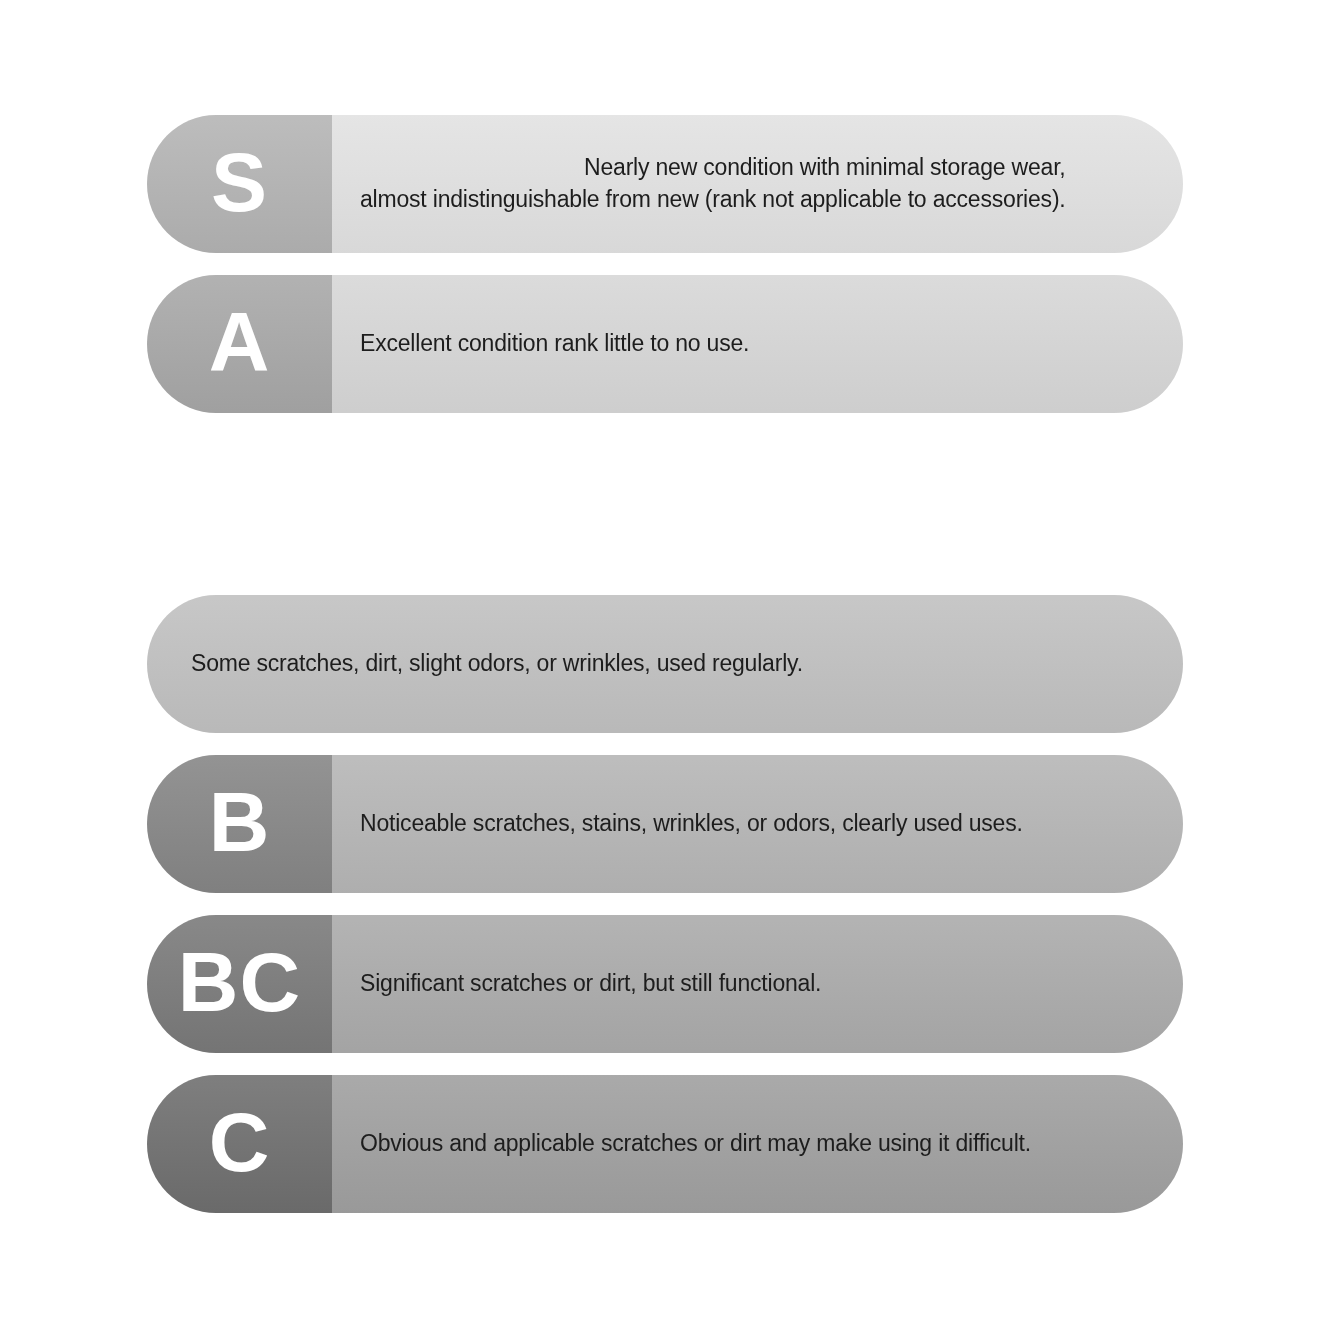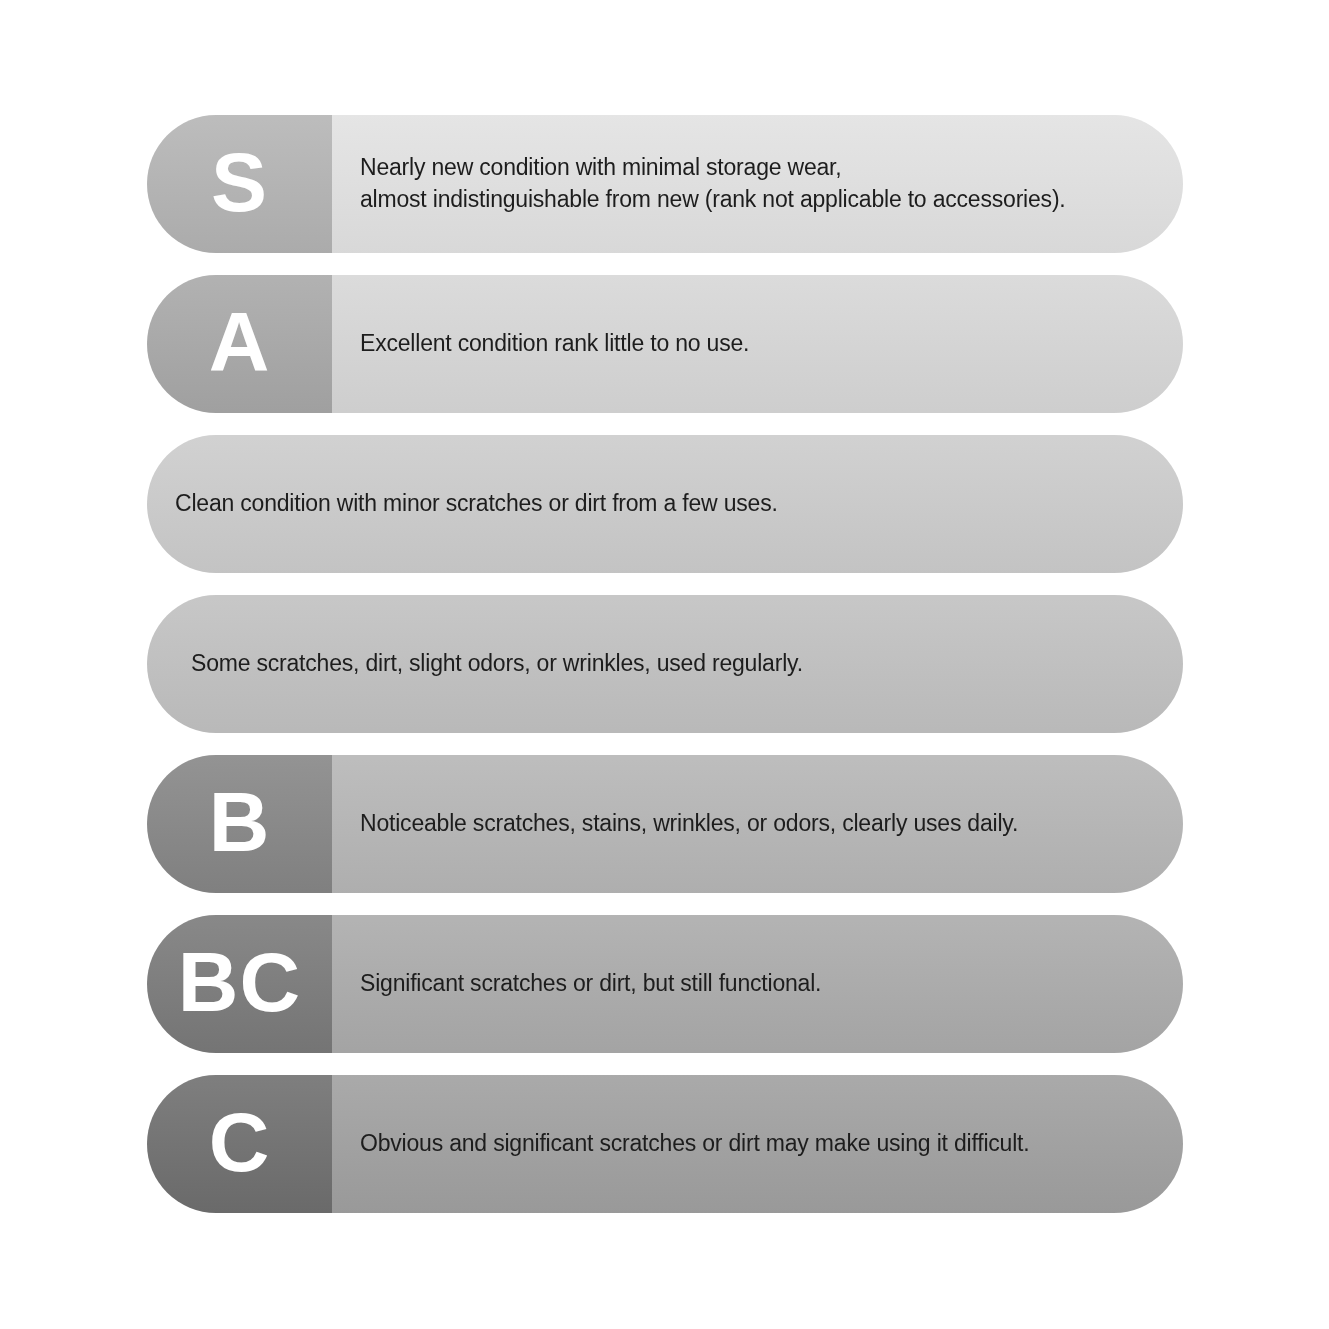--- a/index.html
+++ b/index.html
@@ -43,20 +43,21 @@
     line-height: 1;
     letter-spacing: 1px;
     transform: translateY(-2px);
   }
   .rank-description-panel {
     flex: 1 1 auto;
     display: flex;
     align-items: center;
     padding: 0 42px 0 28px;
     background-image: linear-gradient(180deg, rgba(255,255,255,0.10), rgba(0,0,0,0.045));
+    text-align: right;
   }
   .rank-description {
     color: #1d1d1d;
     font-size: 23px;
     line-height: 1.38;
     letter-spacing: -0.2px;
     white-space: pre-line;
   }
 </style>
 </head>
@@ -77,51 +78,48 @@
   <div class="rank-row">
     <div class="rank-label" style="background-color: rgb(169, 169, 169);">
       <span class="rank-code">A</span>
     </div>
     <div class="rank-description-panel" style="background-color: rgb(215, 215, 215);">
       <span class="rank-description">Excellent condition rank little to no use.</span>
     </div>
   </div>
 
   <div class="rank-row">
-    <div class="rank-description-panel" style="background-color: rgb(204, 204, 204);">
-      <span class="rank-description">Clean condition with minor scratches or dirt from a few uses.</span>
-    </div>
   </div>
 
   <div class="rank-row">
     <div class="rank-description-panel" style="background-color: rgb(193, 193, 193); padding-left: 44px;">
       <span class="rank-description">Some scratches, dirt, slight odors, or wrinkles, used regularly.</span>
     </div>
   </div>
 
   <div class="rank-row">
     <div class="rank-label" style="background-color: rgb(135, 135, 135);">
       <span class="rank-code">B</span>
     </div>
     <div class="rank-description-panel" style="background-color: rgb(182, 182, 182);">
-      <span class="rank-description">Noticeable scratches, stains, wrinkles, or odors, clearly uses daily.</span>
+      <span class="rank-description">Noticeable scratches, stains, wrinkles, or odors, clearly used uses.</span>
     </div>
   </div>
 
   <div class="rank-row">
     <div class="rank-label" style="background-color: rgb(123, 123, 123);">
       <span class="rank-code">BC</span>
     </div>
     <div class="rank-description-panel" style="background-color: rgb(171, 171, 171);">
       <span class="rank-description">Significant scratches or dirt, but still functional.</span>
     </div>
   </div>
 
   <div class="rank-row">
     <div class="rank-label" style="background-color: rgb(112, 112, 112);">
       <span class="rank-code">C</span>
     </div>
     <div class="rank-description-panel" style="background-color: rgb(160, 160, 160);">
-      <span class="rank-description">Obvious and significant scratches or dirt may make using it difficult.</span>
+      <span class="rank-description">Obvious and applicable scratches or dirt may make using it difficult.</span>
     </div>
   </div>
 </div>
 </div>
 
 </body></html>

